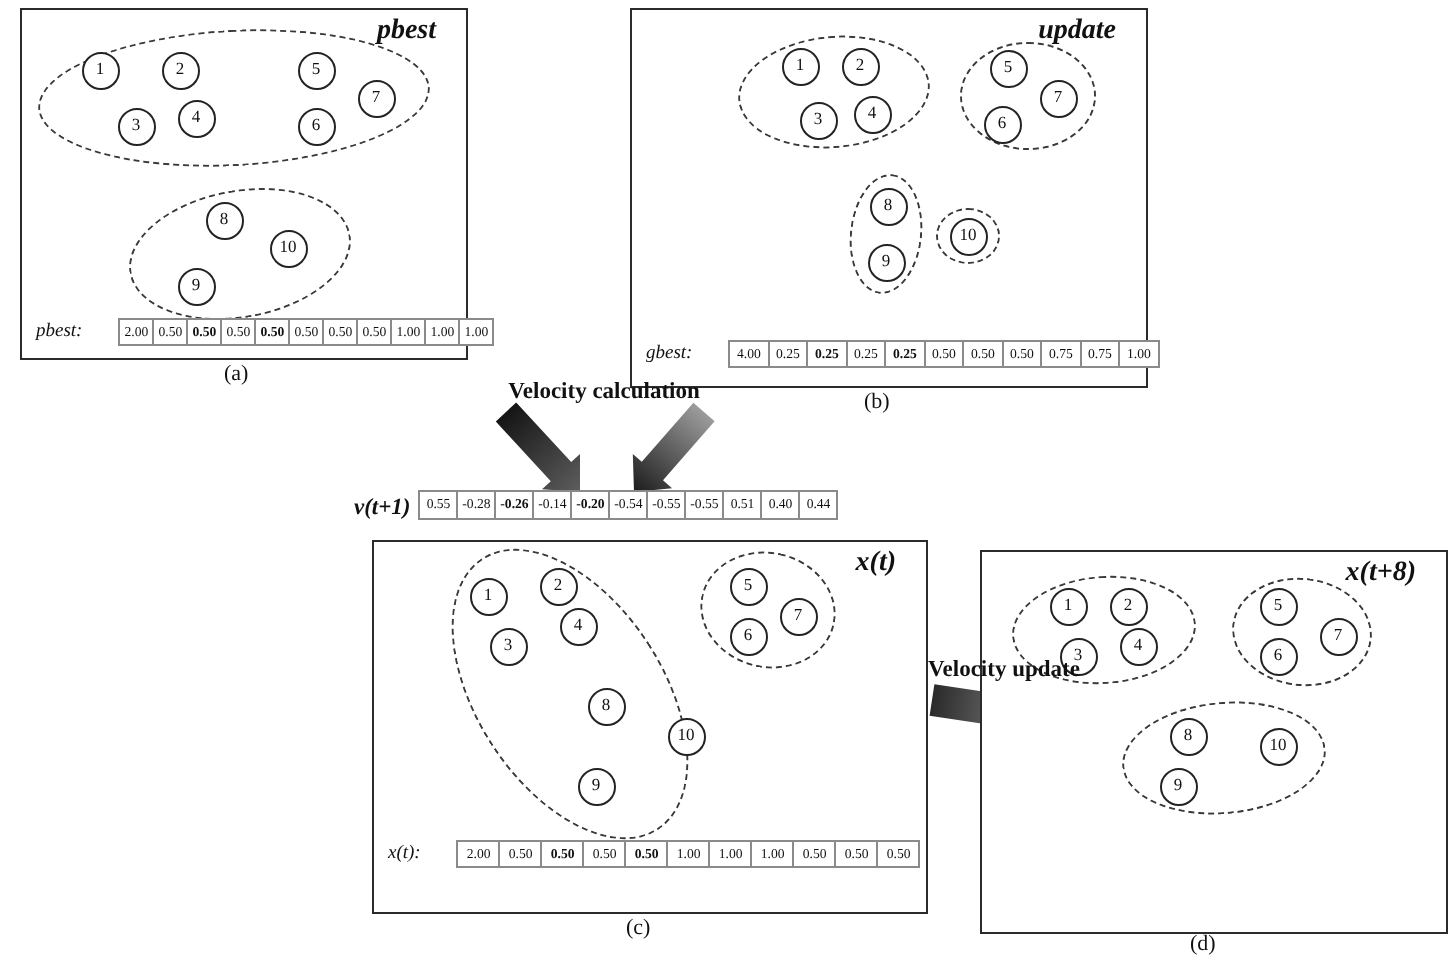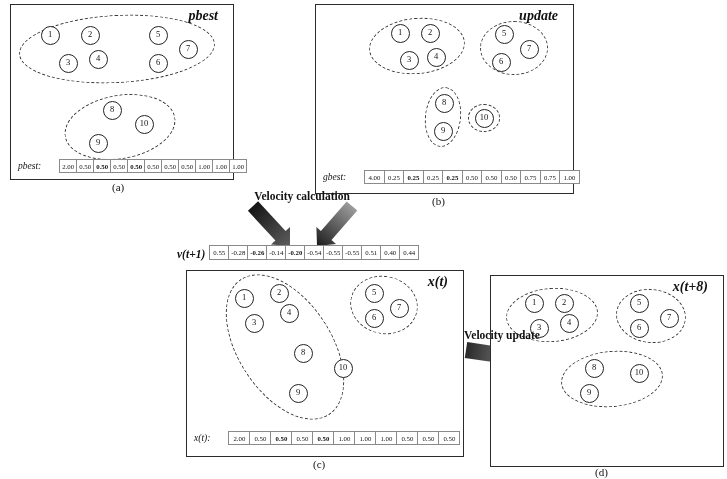--- a/index.html
+++ b/index.html
@@ -25,21 +25,21 @@
     position:absolute; border:1.4px dashed #3a3a3a; border-radius:50%; z-index:1;
   }
   .node {
     position:absolute; width:17px; height:17px; border:1px solid #232323; border-radius:50%;
     background:#fff; font-size:8.5px; line-height:15px; text-align:center; z-index:3;
   }
 
   .vec-row { position:absolute; display:flex; align-items:center; z-index:4;gap:15px; }
   .panel-table { left:7px; bottom:6px; }
   .panel-b .panel-table { bottom:9px; }
-  .panel-c .panel-table { bottom:11px; }
+  .panel-c .panel-table { bottom:22px; }
   .vec-label { font-style:italic; font-size:9.5px; margin-right:3px; white-space:nowrap; }
   .cells { display:flex; background:#fff; }
   .cell {
     display:flex; align-items:center; justify-content:center;
     height:12px; border:1px solid #8a8a8a; margin-left:-1px;
     font-size:6.8px; background:#fff; white-space:nowrap;
   }
   .cell:first-child { margin-left:0; }
   .cell.bold { font-weight:bold; }
   .panel-a .cell { width:16px; }

